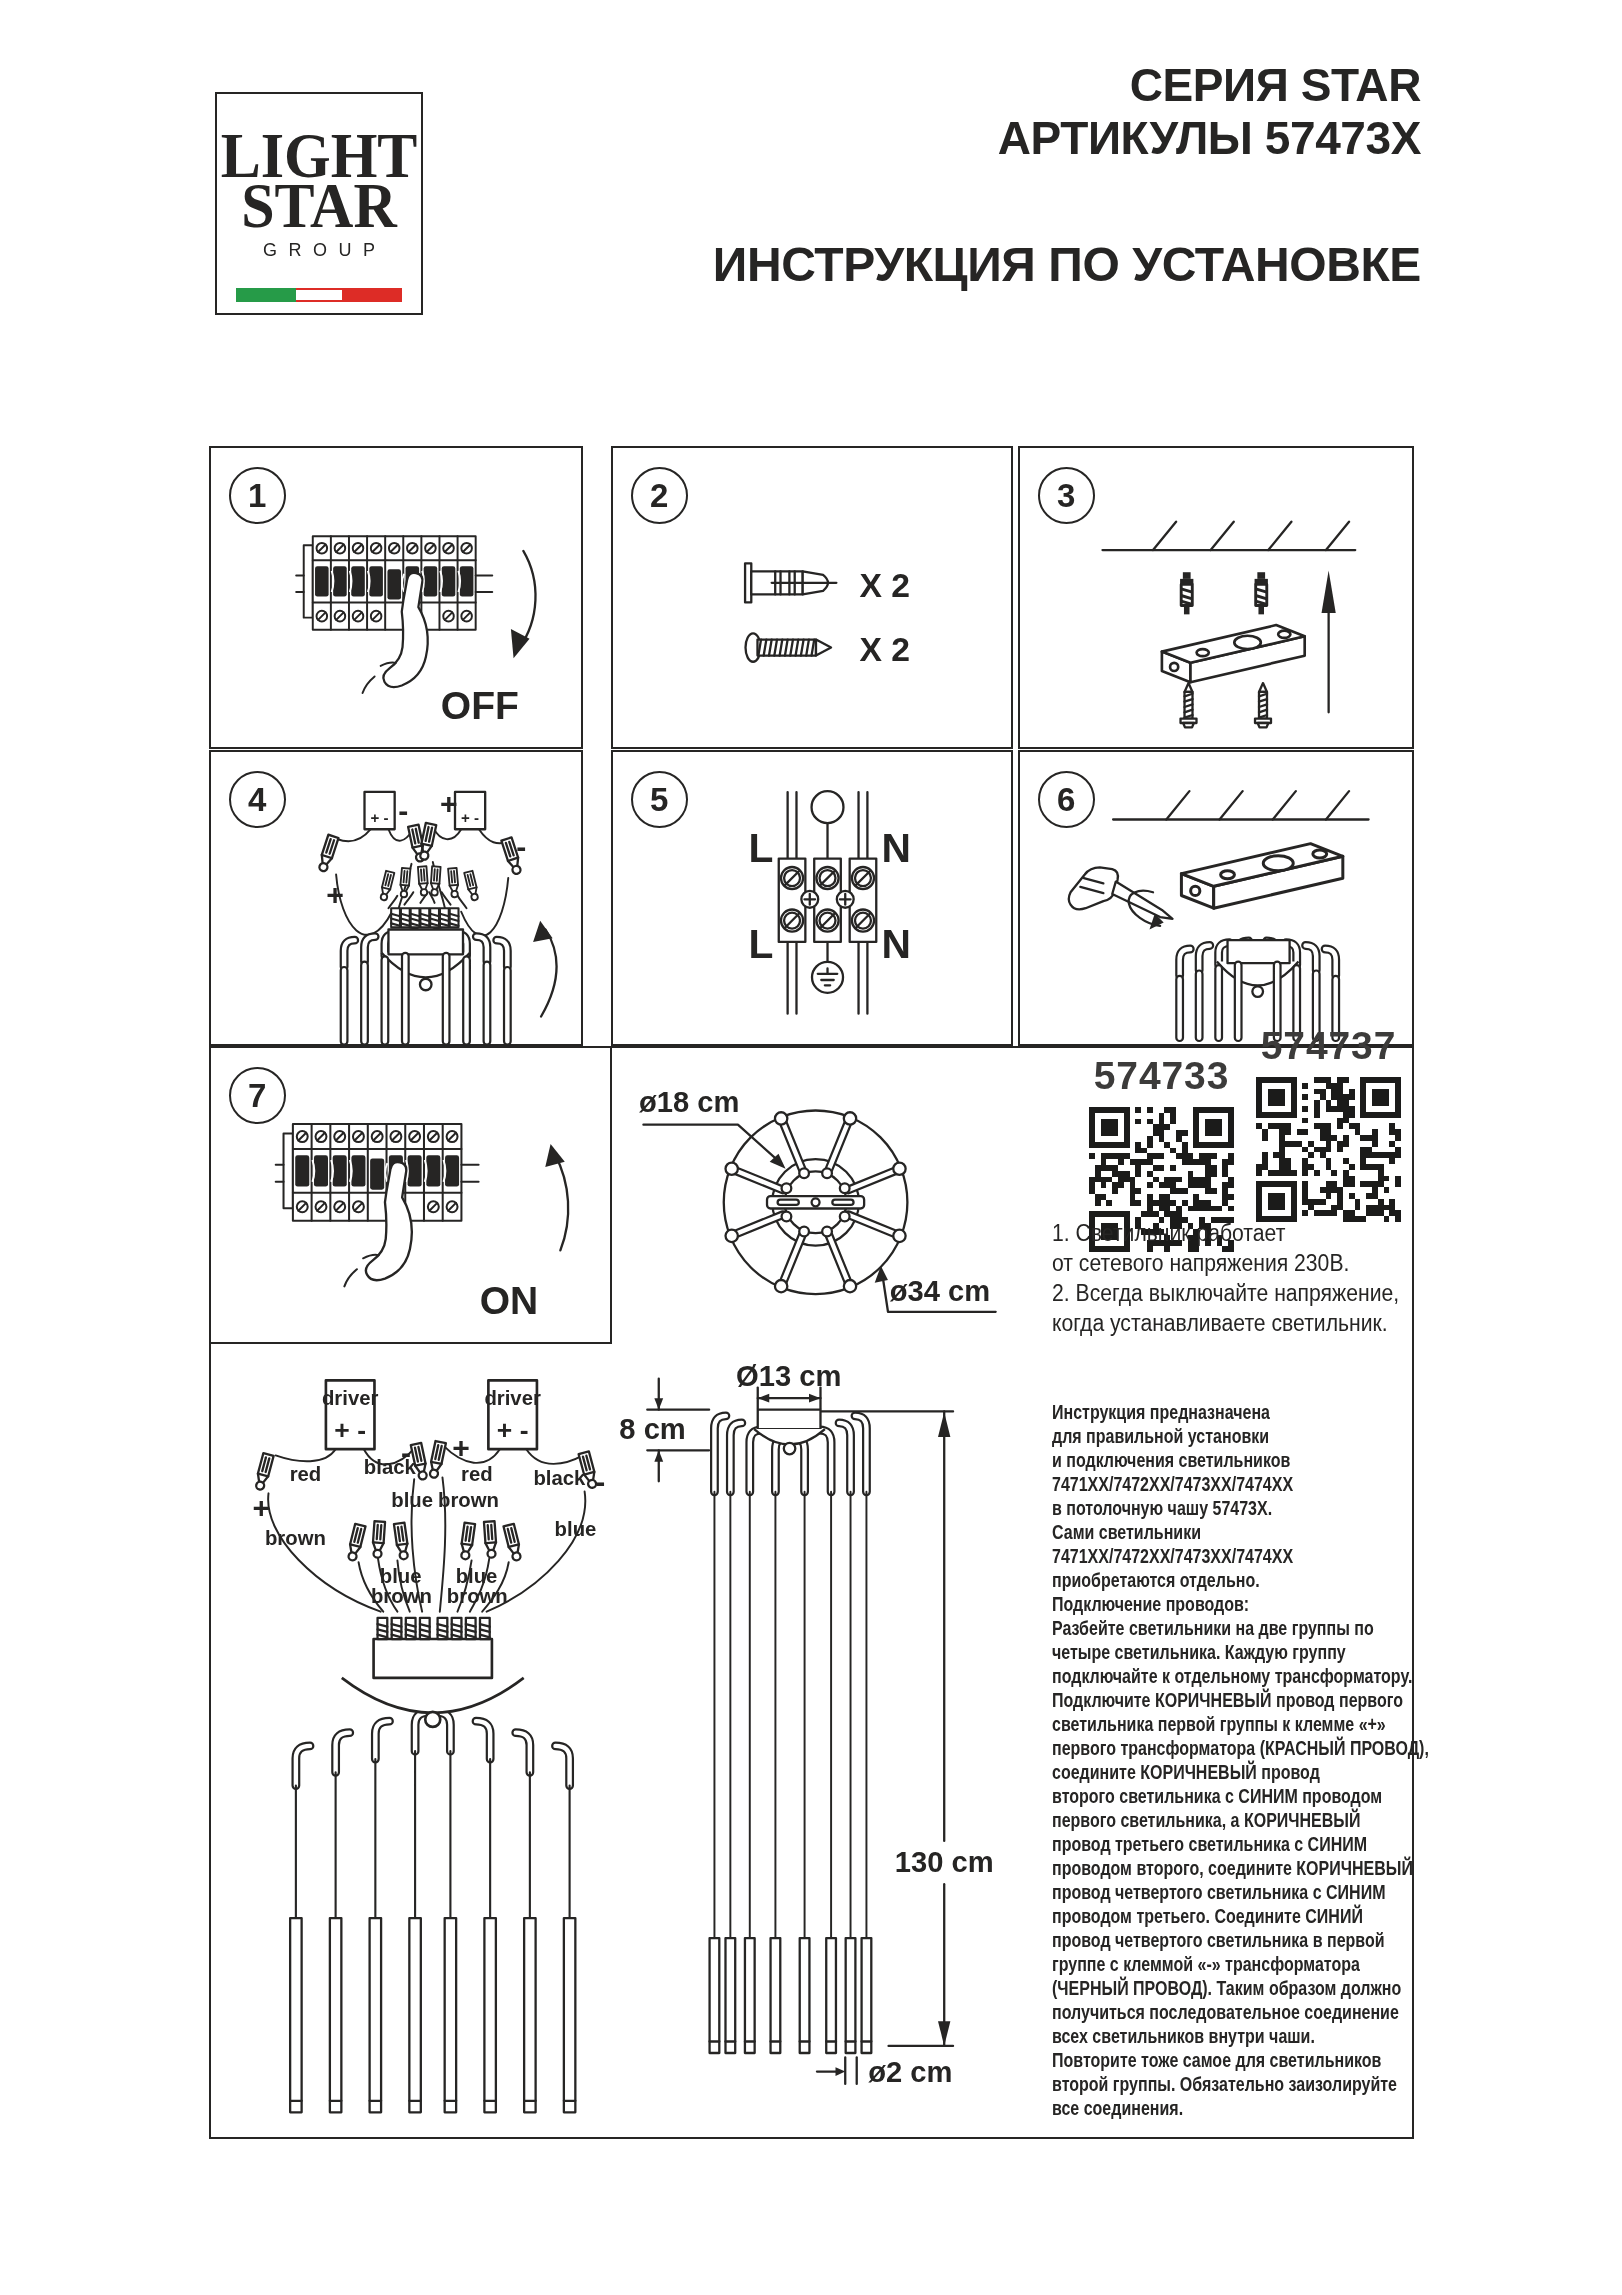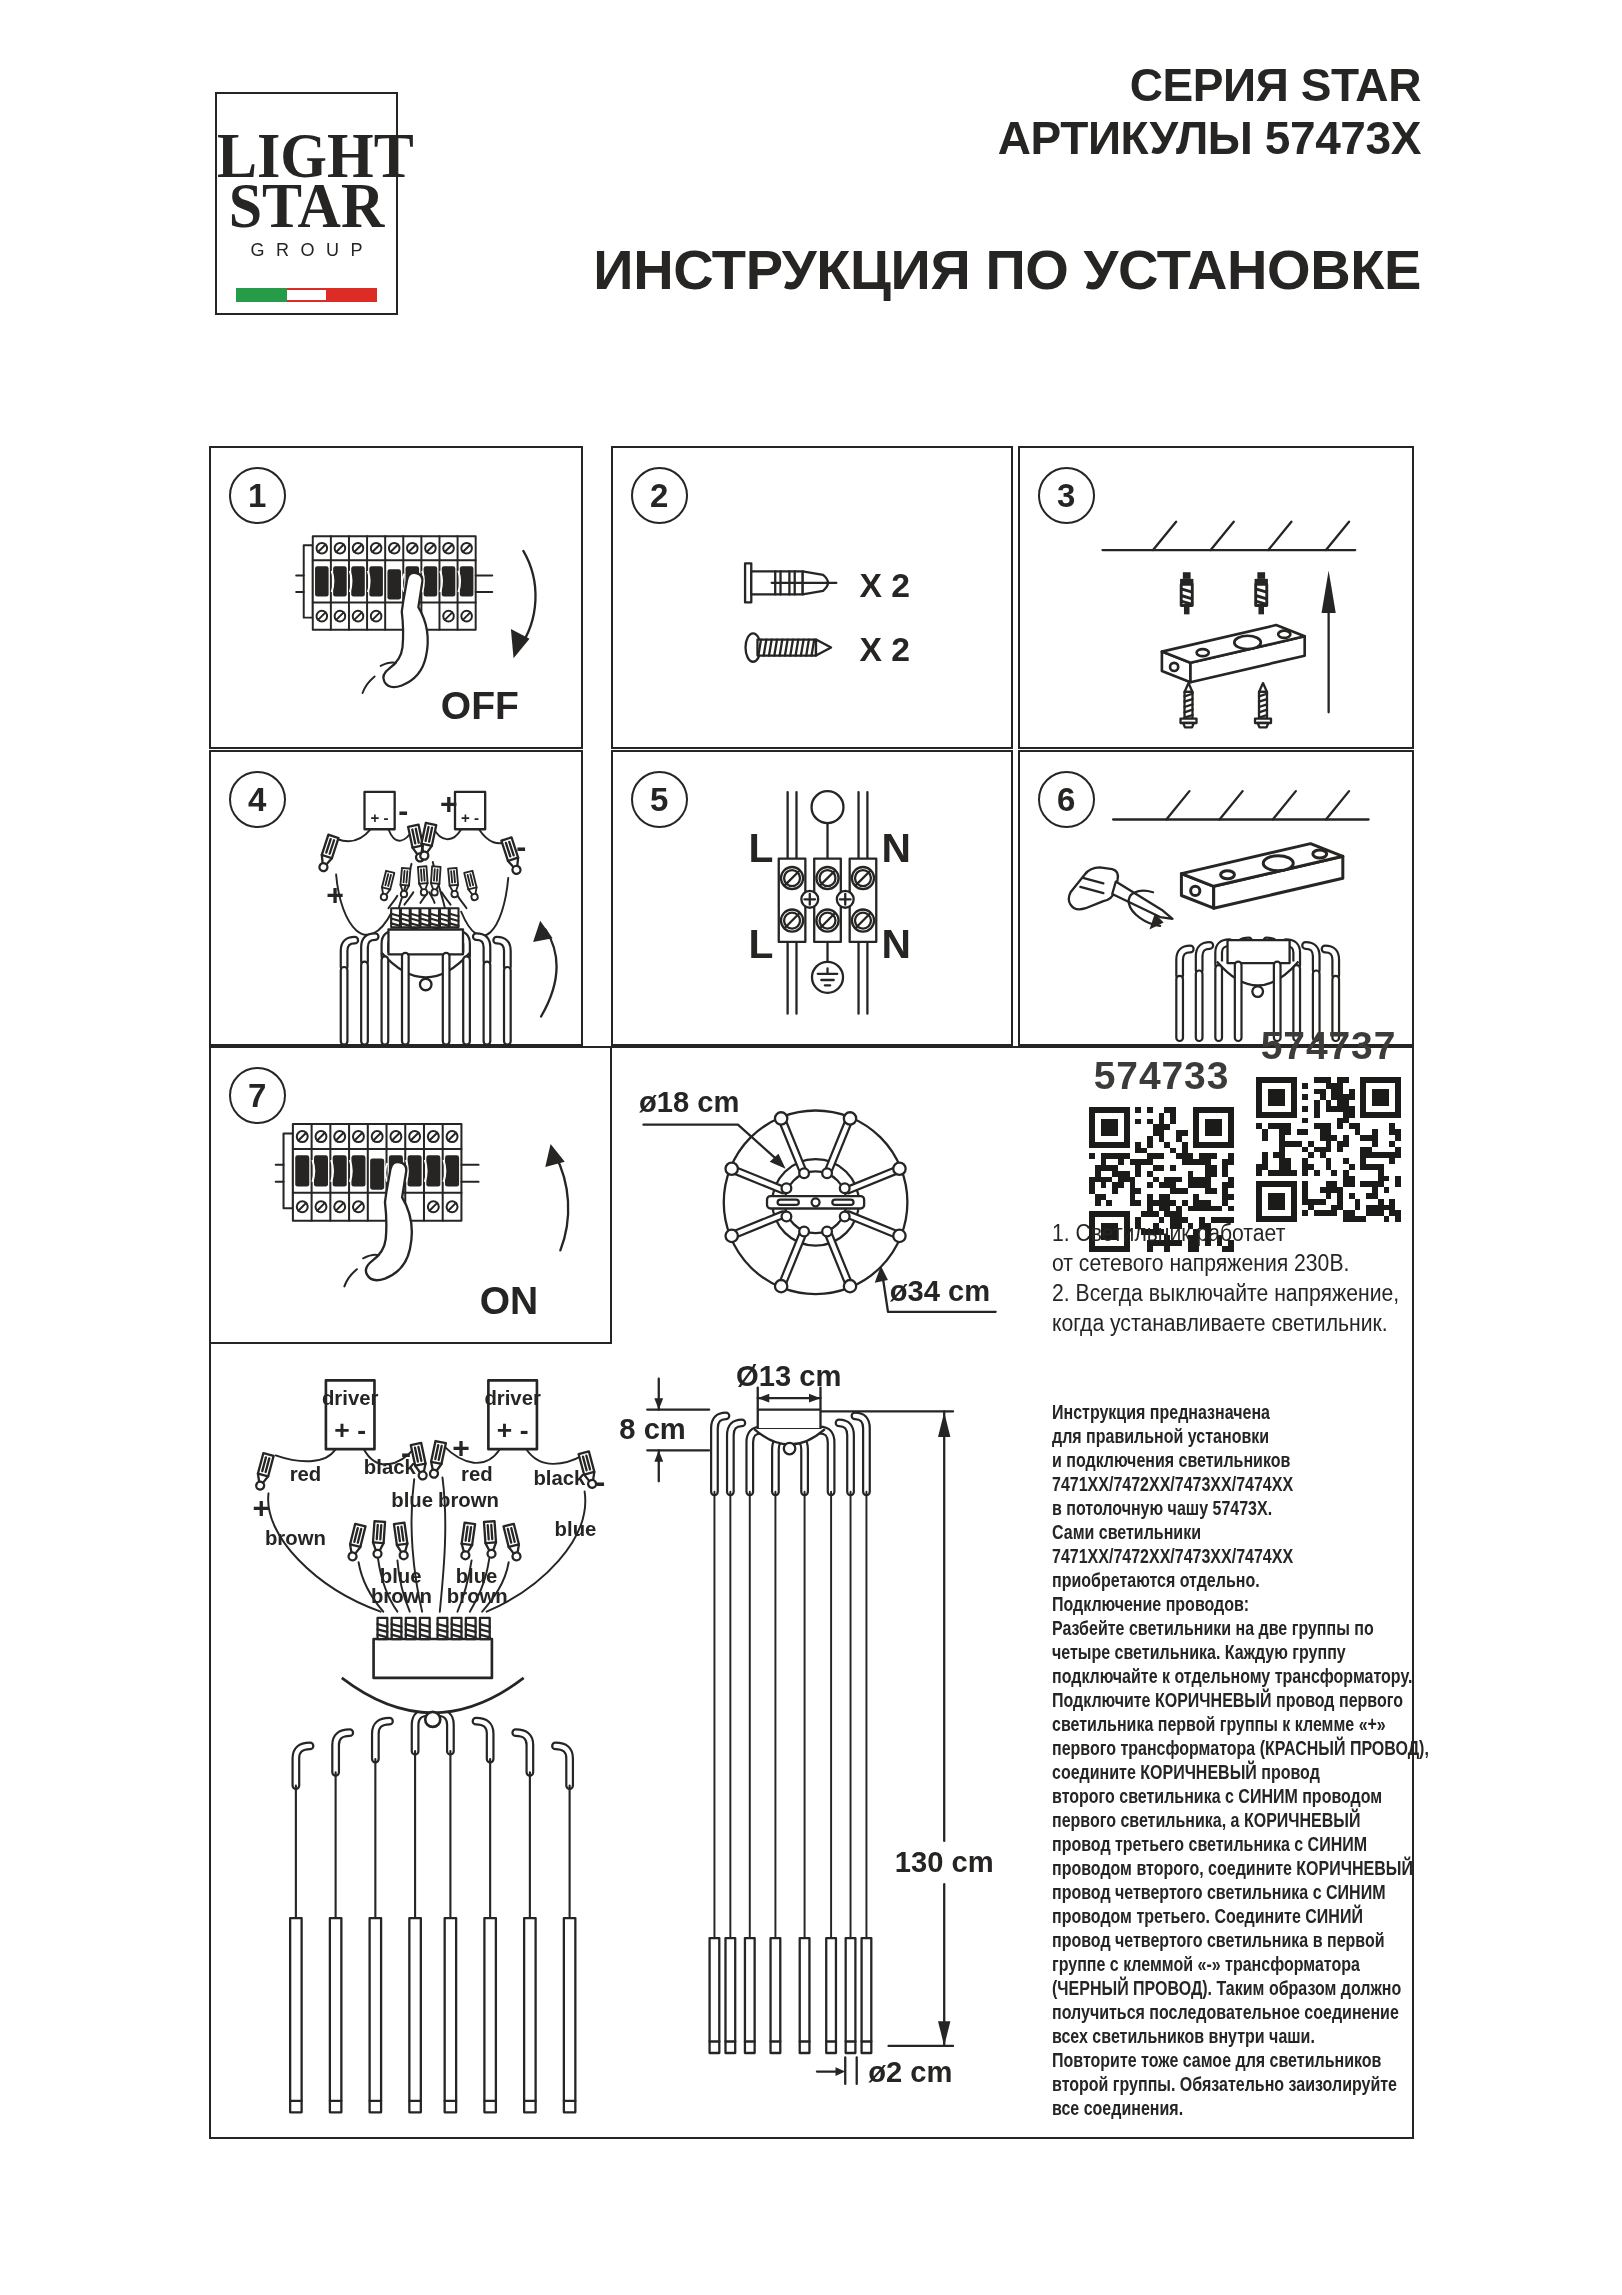--- a/index.html
+++ b/index.html
@@ -21,34 +21,34 @@
   .big-label { font-size:44px; font-weight:bold; }
   .ln-label  { font-size:46px; font-weight:bold; }
   .qty-label { font-size:38px; font-weight:bold; }
   .pm-label  { font-size:30px; font-weight:bold; }
   .pm-small  { font-size:17px; font-weight:bold; }
   .sign      { font-size:34px; font-weight:bold; }
   .wire-label{ font-size:23px; font-weight:bold; }
   .drv-label { font-size:23px; font-weight:bold; }
   .dim-label { font-size:33px; font-weight:bold; }
   
-  .logo-box { position:absolute; left:215px; top:92px; width:183px; height:223px;
+  .logo-box { position:absolute; left:215px; top:92px; width:208px; height:223px;
               border:2.7px solid #262524; box-sizing:border-box; }
   .logo-word { font-family:"Liberation Serif", serif; font-weight:bold; font-size:60px;
                line-height:50px; text-align:center; letter-spacing:0px; transform:scaleY(1.05); }
   .logo-group { text-align:center; font-size:18px; letter-spacing:11.5px; text-indent:11.5px; margin-top:9px; }
   .logo-pad { padding-top:37px; }
   .flag { position:absolute; left:19.4px; right:19.4px; bottom:11.5px; height:13.3px; display:flex; box-sizing:border-box; }
   .flag span { display:block; height:100%; }
   .flag .g { width:36%; }
   .flag .w { width:28%; background:#fff; border-top:2.7px solid #dd2c26; border-bottom:2.7px solid #dd2c26; box-sizing:border-box; }
   .flag .r { width:36%; }
   .hdr-right { position:absolute; right:202px; text-align:right; font-weight:bold; white-space:pre; }
   .series { font-size:46px; letter-spacing:-0.4px; }
-  .htitle { font-size:56px; letter-spacing:-0.4px; }
+  .htitle { font-size:48px; letter-spacing:-0.4px; }
   
   .art-block { position:absolute; width:147px; text-align:center; }
   .art-code { font-size:39px; font-weight:bold; color:#3c3b3a; letter-spacing:0.9px; }
   .qr { display:block; width:145px; height:145px; margin:8.8px auto 0; }
   
   .notes { position:absolute; left:1052px; top:1218px; font-size:23px; line-height:30px;
            white-space:pre; transform:scaleX(0.92); transform-origin:0 0; }
   .instr { position:absolute; left:1052px; top:1400px; font-size:20px; font-weight:bold;
            line-height:24px; white-space:pre; transform:scaleX(0.80); transform-origin:0 0; }
   .footer { position:absolute; left:0; right:0; top:2203px; text-align:center;

